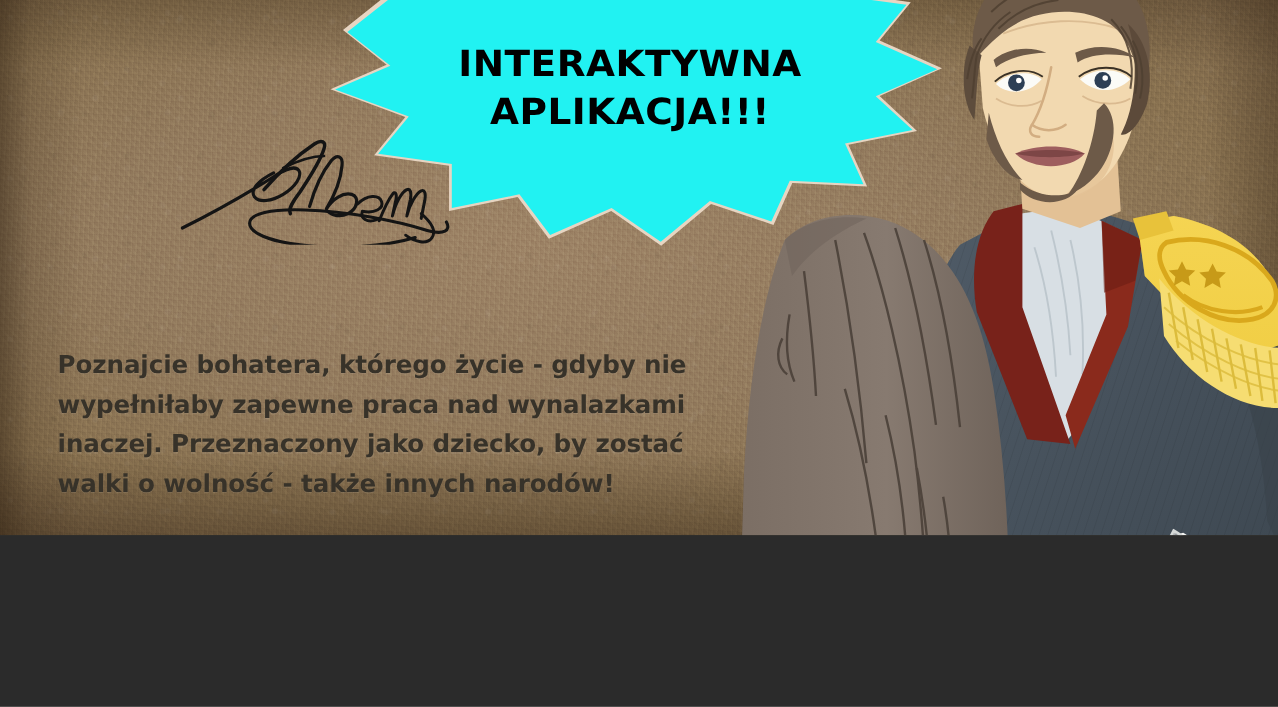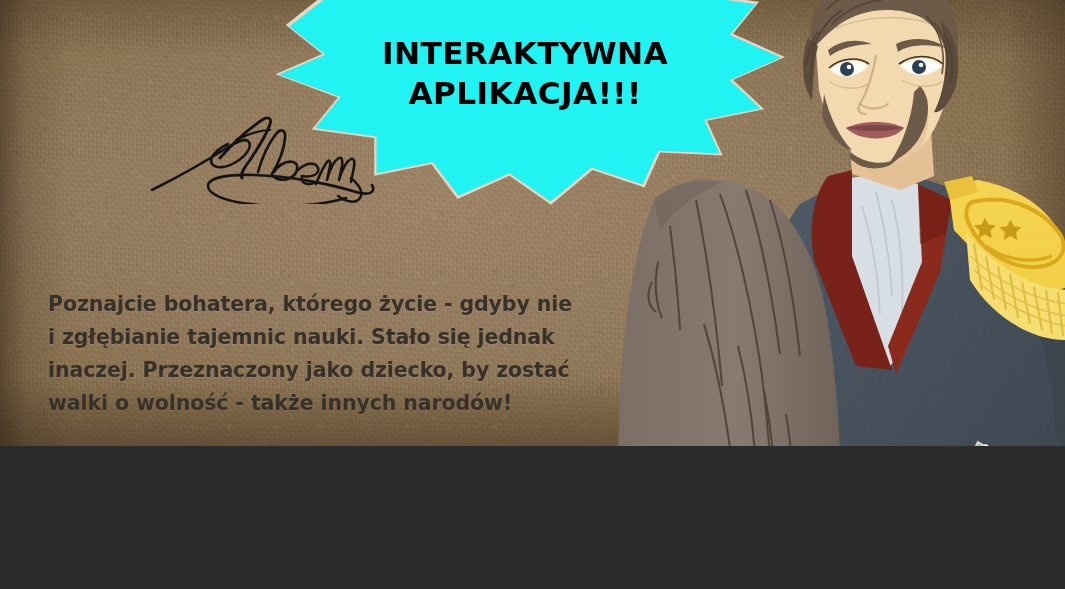--- a/index.html
+++ b/index.html
@@ -394,18 +394,18 @@
         <path d="M196 86 C 170 94 130 96 100 92 C 74 89 58 82 58 74
                  C 58 66 76 62 104 63 C 140 64 180 72 206 80
                  C 220 84 226 80 222 73" stroke-width="2.6"></path>
       </g>
     </svg>
   </div>
 
 
   <div class="bodytext">
     <p>Poznajcie bohatera, którego życie - gdyby nie</p>
-    <p>i zgłębianie tajemnic nauki. Stało się jednak</p>
+    <p>wypełniłaby zapewne praca nad wynalazkami</p>
     <p>inaczej. Przeznaczony jako dziecko, by zostać</p>
     <p>walki o wolność - także innych narodów!</p>
   </div>
 
 </div>
 
 </body></html>

